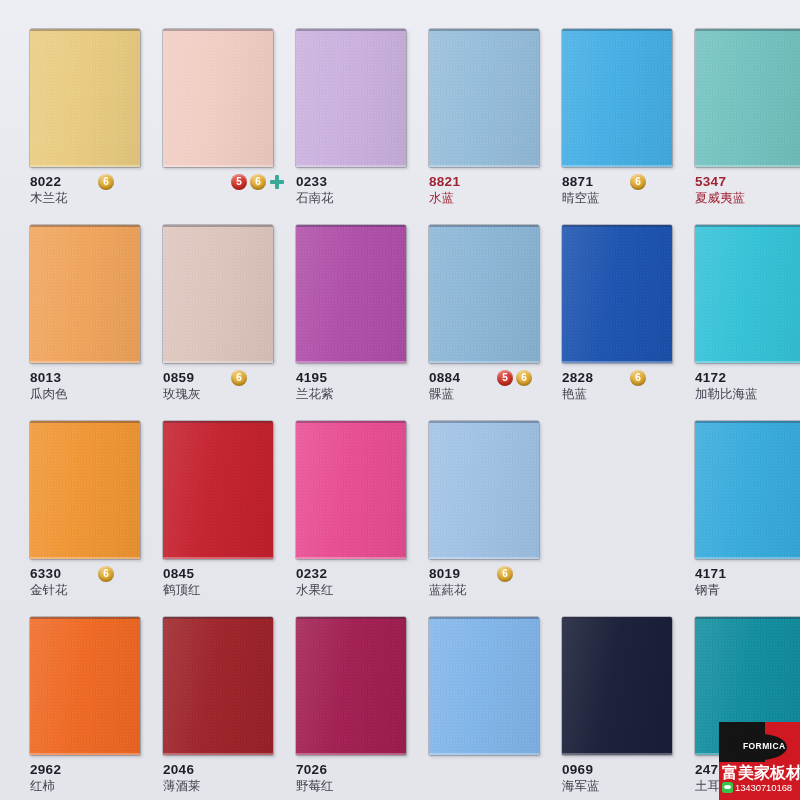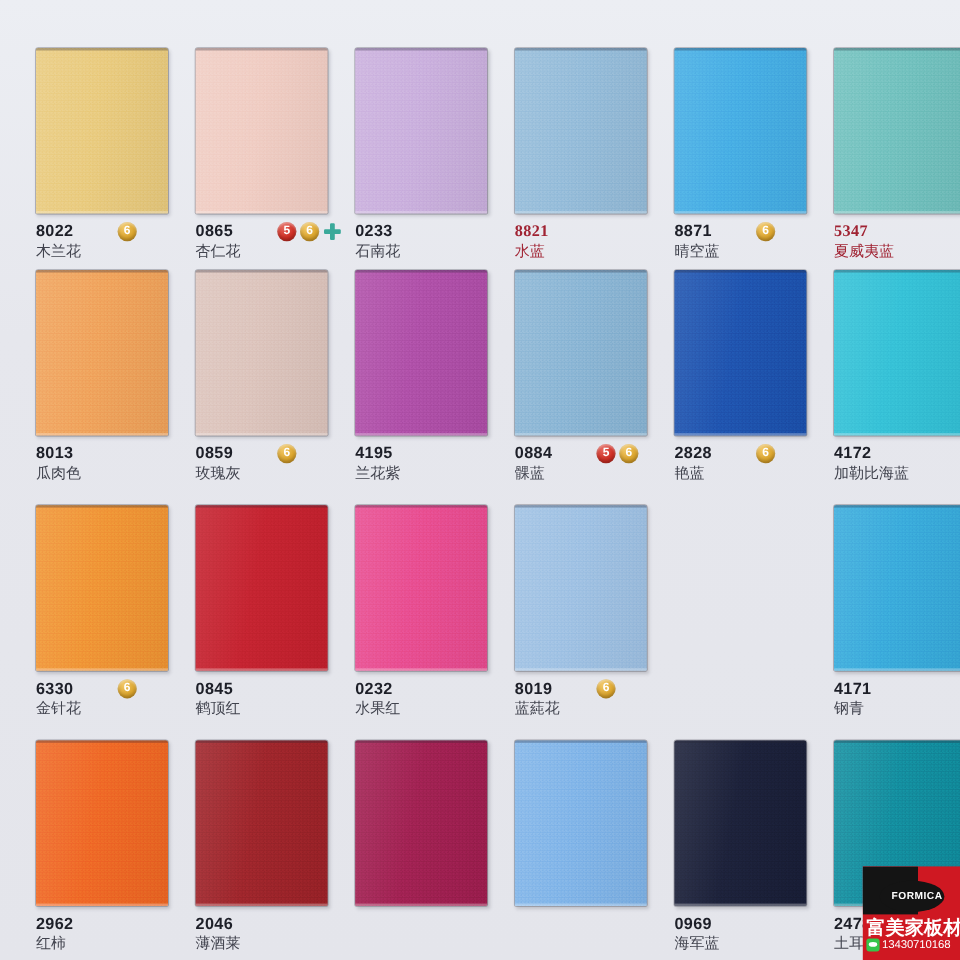--- a/index.html
+++ b/index.html
@@ -18,21 +18,21 @@
     position: absolute;
     inset: 0;
     background: linear-gradient(180deg, #eceef3 0%, #e6e7ed 35%, #e4e5eb 100%);
   }
   .row {
     position: absolute;
     left: 0;
     width: 800px;
     height: 196px;
   }
-  .row-0 { top: 0px; margin-top: 11px; }
+  .row-0 { top: 0px; }
   .row-1 { top: 196px; }
   .row-2 { top: 392px; }
   .row-3 { top: 588px; }
 
   .cell {
     position: absolute;
     top: 0;
     width: 133px;
     height: 196px;
   }
@@ -92,21 +92,21 @@
     width: 140px;
   }
   .code {
     font-size: 13.5px;
     font-weight: bold;
     color: #1d1f28;
     letter-spacing: 0.3px;
     line-height: 15px;
     white-space: nowrap;
   }
-  .code.accent { color: #a02333; font-family: Liberation Serif, serif; }
+  .code.accent { color: #a02333; }
   .name {
     font-size: 12.5px;
     font-weight: normal;
     color: #41434e;
     line-height: 16px;
     margin-top: 1px;
     white-space: nowrap;
     font-family: "DejaVu Sans", "Liberation Sans", sans-serif;
   }
   .name.accent { color: #a02333; }
@@ -250,24 +250,20 @@
           <span class="badge gold">6</span>
         </div>
       </div>
       <div class="cell cell-1">
         <div class="chip" style="background: rgb(240, 204, 194);">
           <div class="grain"></div>
           <div class="sheen"></div>
           <div class="topedge"></div>
           <div class="botedge"></div>
         </div>
-        <div class="caption">
-          <div class="code">0865</div>
-          <div class="name">杏仁花</div>
-        </div>
         <div class="badges">
           <span class="badge red">5</span>
           <span class="badge gold">6</span>
           <span class="plus"></span>
         </div>
       </div>
       <div class="cell cell-2">
         <div class="chip" style="background: rgb(201, 174, 221);">
           <div class="grain"></div>
           <div class="sheen"></div>
@@ -495,20 +491,24 @@
           <div class="code">2046</div>
           <div class="name">薄酒莱</div>
         </div>
       </div>
       <div class="cell cell-2">
         <div class="chip" style="background: rgb(158, 29, 78);">
           <div class="grain"></div>
           <div class="sheen"></div>
           <div class="topedge"></div>
           <div class="botedge"></div>
+        </div>
+        <div class="caption">
+          <div class="code">7026</div>
+          <div class="name">野莓红</div>
         </div>
       </div>
       <div class="cell cell-3">
         <div class="chip" style="background: rgb(126, 179, 232);">
           <div class="grain"></div>
           <div class="sheen"></div>
           <div class="topedge"></div>
           <div class="botedge"></div>
         </div>
       </div>

